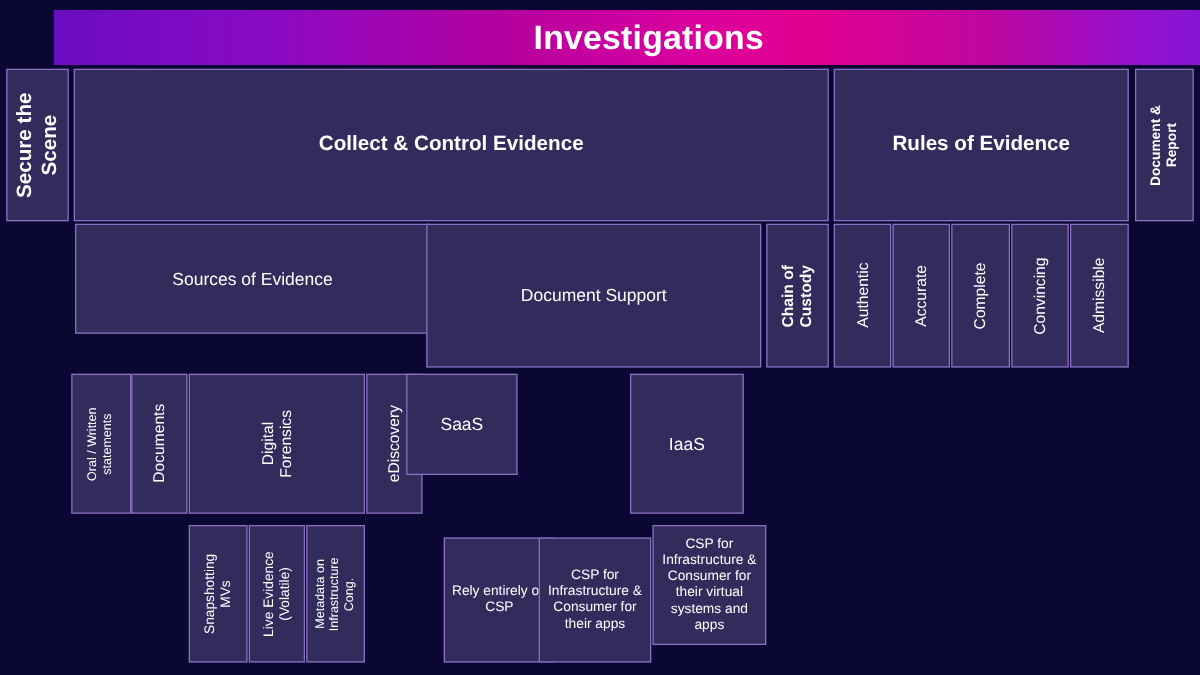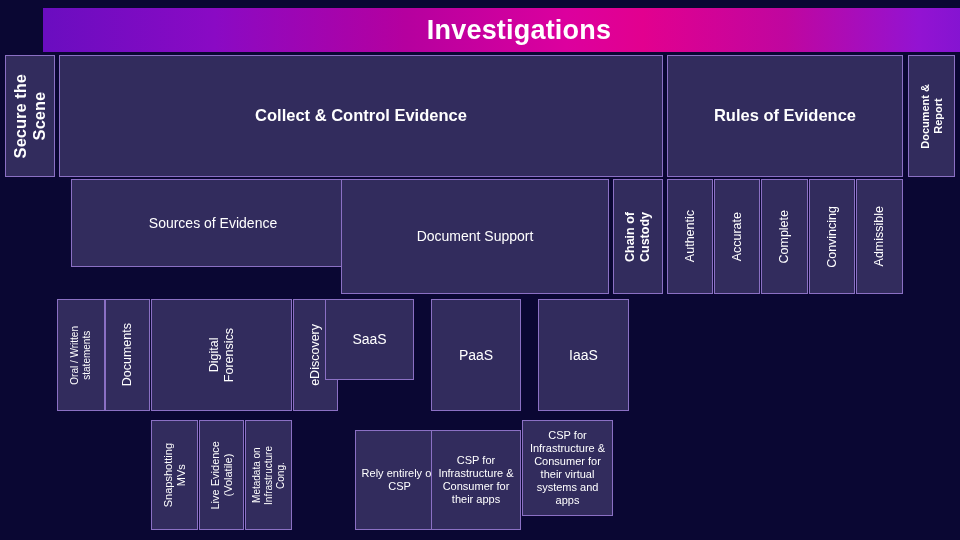--- a/index.html
+++ b/index.html
@@ -109,21 +109,21 @@
 
   <div class="node w-bold fs-16" style="left:59px; top:55px; width:604px; height:122px;">
     <span class="lbl">Collect &amp; Control Evidence</span>
   </div>
 
   <div class="node vert w-bold fs-11" style="left:908px; top:55px; width:47px; height:122px;">
     <span class="lbl">Document &amp;
 Report</span>
   </div>
 
-  <div class="node fs-14" style="left:71px; top:179px; width:284px; height:88px;">
+  <div class="node fs-14" style="left:60px; top:179px; width:284px; height:88px;">
     <span class="lbl">Sources of Evidence</span>
   </div>
 
   <div class="node fs-14" style="left:341px; top:179px; width:268px; height:115px;">
     <span class="lbl">Document Support</span>
   </div>
 
   <div class="node vert w-bold fs-13" style="left:613px; top:179px; width:50px; height:115px;">
     <span class="lbl">Chain of
 Custody</span>
@@ -164,25 +164,22 @@
   </div>
 
   <div class="node vert fs-13" style="left:293px; top:299px; width:45px; height:112px;">
     <span class="lbl">eDiscovery</span>
   </div>
 
   <div class="node fs-14" style="left:325px; top:299px; width:89px; height:81px;">
     <span class="lbl">SaaS</span>
   </div>
 
-  <div class="node fs-14" style="left:431px; top:299px; width:90px; height:112px;">
-    <span class="lbl">PaaS</span>
-  </div>
-
-  <div class="node fs-14" style="left:538px; top:299px; width:91px; height:112px;">
+
+  <div class="node fs-14" style="left:504px; top:299px; width:91px; height:112px;">
     <span class="lbl">IaaS</span>
   </div>
 
   <div class="node vert fs-11" style="left:151px; top:420px; width:47px; height:110px;">
     <span class="lbl">Snapshotting
 MVs</span>
   </div>
 
   <div class="node vert fs-11" style="left:199px; top:420px; width:45px; height:110px;">
     <span class="lbl">Live Evidence

